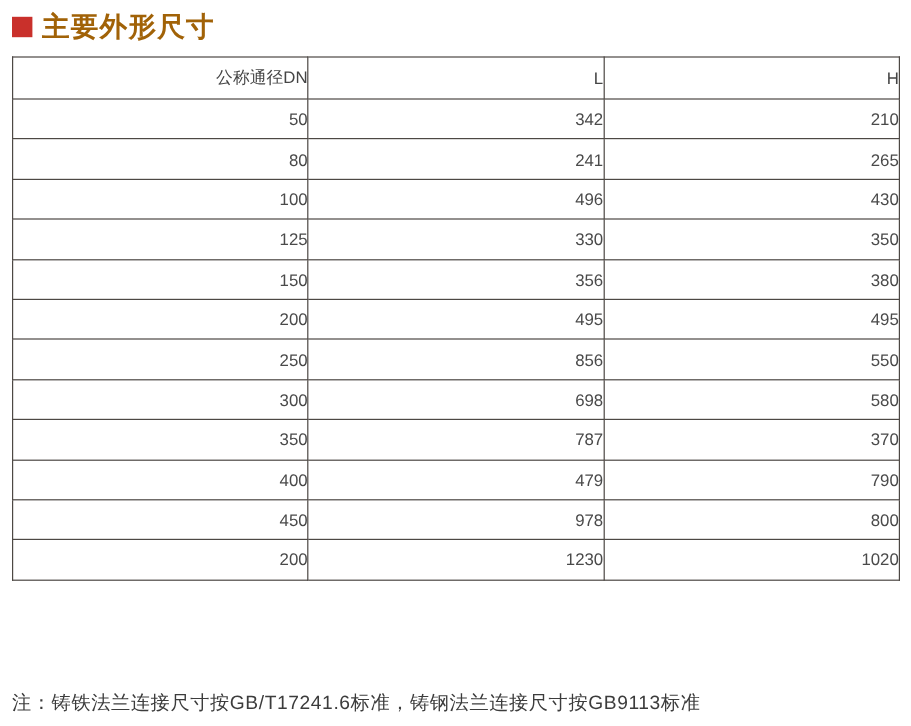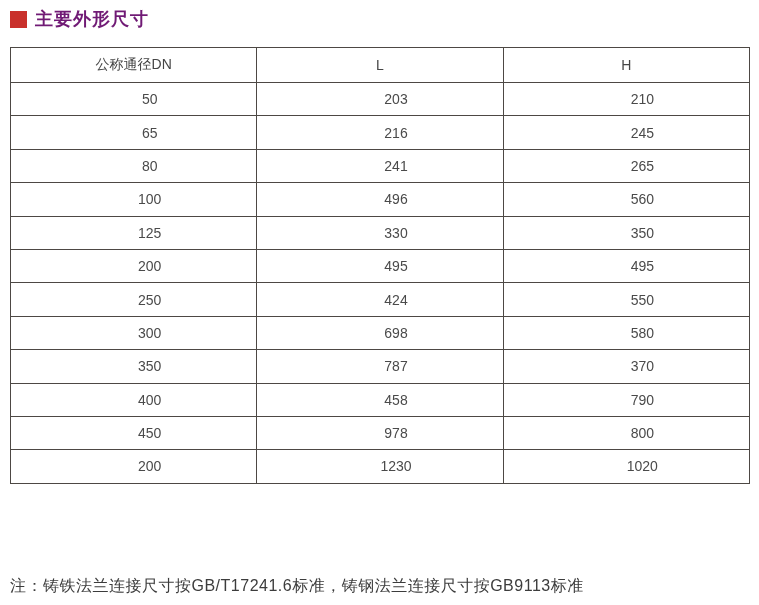--- a/index.html
+++ b/index.html
@@ -20,36 +20,36 @@
     display: flex;
     align-items: center;
     gap: 8px;
   }
   .title-square {
     width: 17px; height: 17px;
     background: #c9302b;
     flex: 0 0 auto;
   }
   .title-text {
-    font-size: 18px;
+    font-size: 23px;
     font-weight: bold;
-    color: #701a75;
+    color: #a16207;
     letter-spacing: 1px;
   }
   table.dim-table {
     position: absolute;
     left: 10px; top: 47px;
     width: 740px;
     border-collapse: collapse;
     table-layout: fixed;
   }
   table.dim-table th,
   table.dim-table td {
     border: 1px solid #4d4844;
-    text-align: center;
+    text-align: right;
     vertical-align: middle;
     font-weight: normal;
     color: #4a4a4a;
     font-size: 14px;
     padding: 0;
   }
   table.dim-table th {
     height: 35px;
     font-size: 14px;
     color: #454545;
@@ -81,66 +81,66 @@
     <thead>
       <tr>
         <th>公称通径DN</th>
         <th>L</th>
         <th>H</th>
       </tr>
     </thead>
     <tbody id="table-body">
         <tr>
           <td>50</td>
-          <td>203</td>
+          <td>342</td>
           <td>210</td>
-        </tr>
-        <tr>
-          <td>65</td>
-          <td>216</td>
-          <td>245</td>
         </tr>
         <tr>
           <td>80</td>
           <td>241</td>
           <td>265</td>
         </tr>
         <tr>
           <td>100</td>
           <td>496</td>
-          <td>560</td>
+          <td>430</td>
         </tr>
         <tr>
           <td>125</td>
           <td>330</td>
           <td>350</td>
+        </tr>
+        <tr>
+          <td>150</td>
+          <td>356</td>
+          <td>380</td>
         </tr>
         <tr>
           <td>200</td>
           <td>495</td>
           <td>495</td>
         </tr>
         <tr>
           <td>250</td>
-          <td>424</td>
+          <td>856</td>
           <td>550</td>
         </tr>
         <tr>
           <td>300</td>
           <td>698</td>
           <td>580</td>
         </tr>
         <tr>
           <td>350</td>
           <td>787</td>
           <td>370</td>
         </tr>
         <tr>
           <td>400</td>
-          <td>458</td>
+          <td>479</td>
           <td>790</td>
         </tr>
         <tr>
           <td>450</td>
           <td>978</td>
           <td>800</td>
         </tr>
         <tr>
           <td>200</td>
           <td>1230</td>

